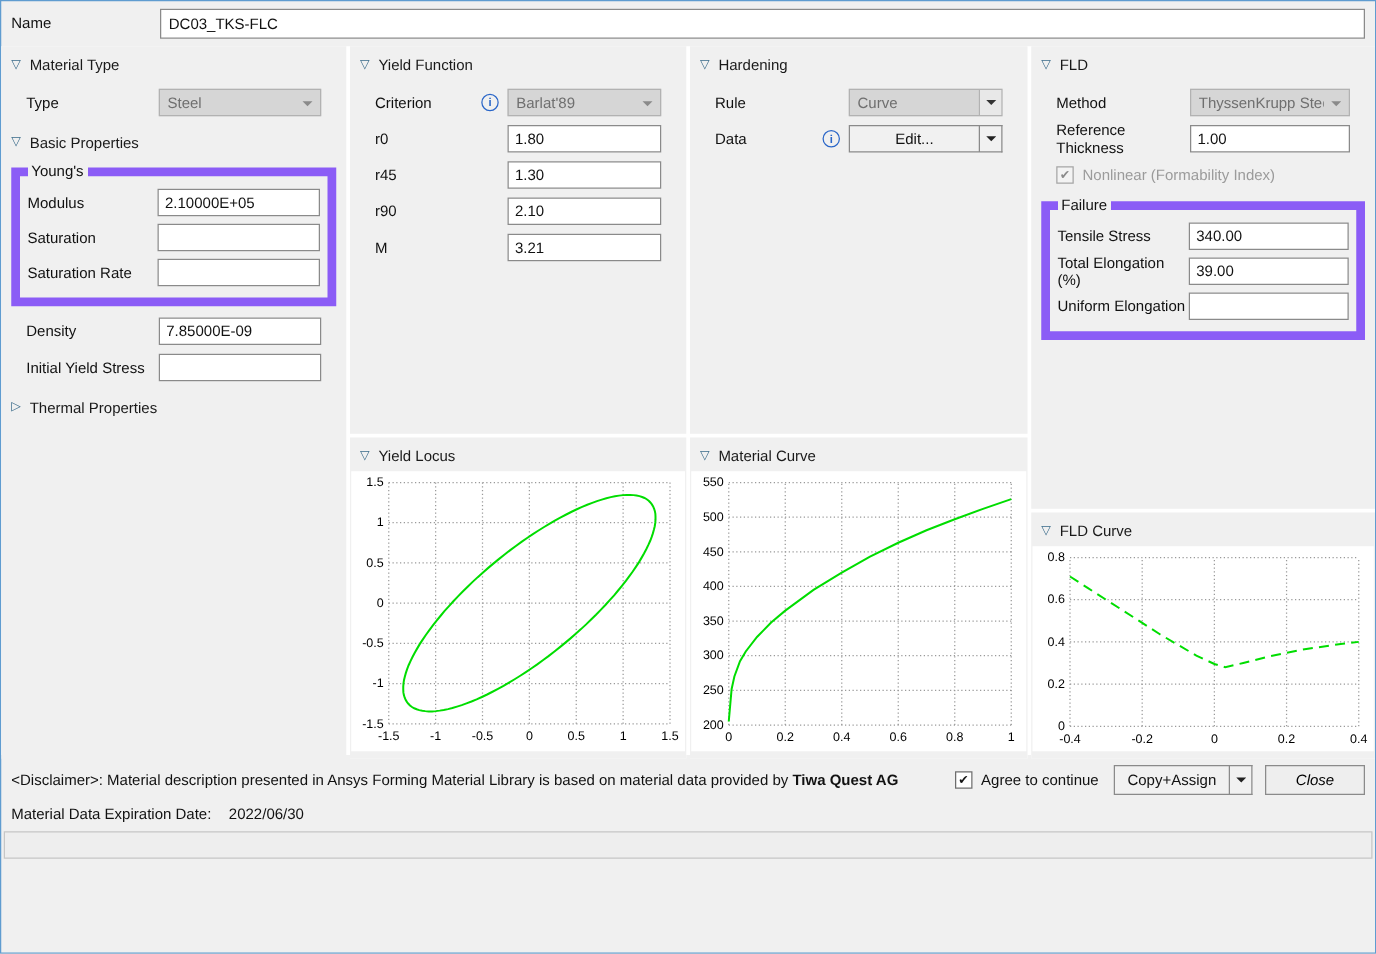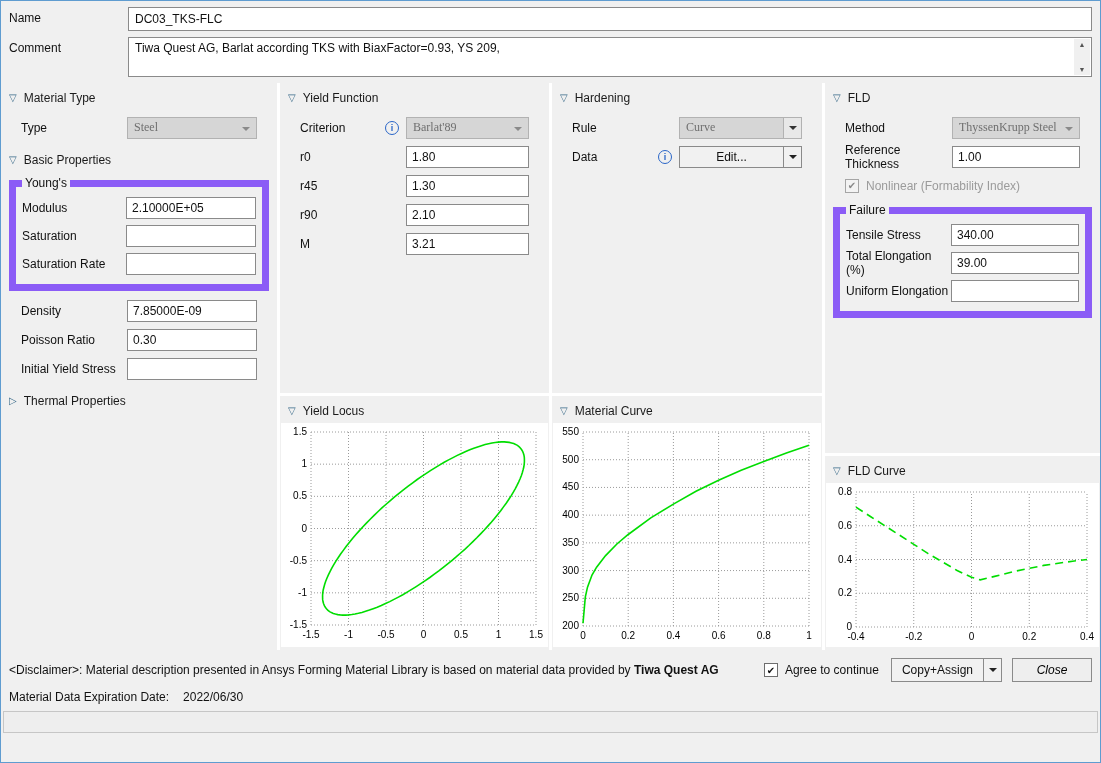--- a/index.html
+++ b/index.html
@@ -43,21 +43,21 @@
   .frow { display:flex; align-items:center; margin:6px 20px; height:23px; }
   .flabel { flex:1; color:#111; }
   .flabel.dim { color:#9b9b9b; }
 
   .input { height:22px; border:1px solid #8a8a8a; background:#fff; padding:0 5px;
            font:12px "Liberation Sans", sans-serif; color:#111; }
   .w130 { width:130px; } .w123 { width:123px; } .w128 { width:128px; }
   .input:disabled, .input.disabled { background:#e9e9e9; border-color:#c0c0c0; }
 
   .combo { height:22px; display:flex; align-items:center; padding:0 20px 0 6px; position:relative;
-           border:1px solid #b2b2b2; background:#d6d6d6; color:#6f6f6f;font-family:Liberation Serif, serif; }
+           border:1px solid #b2b2b2; background:#d6d6d6; color:#6f6f6f; }
   .combo .chev { position:absolute; right:6px; top:9px; width:0; height:0;
                  border-left:4px solid transparent; border-right:4px solid transparent;
                  border-top:4px solid #8a8a8a; }
   .combo.splitarrow { padding-right:2px; }
   .combo .arrowbtn { position:absolute; right:0; top:0; bottom:0; width:18px; background:#e8e8e8;
                      border-left:1px solid #b2b2b2; display:flex; align-items:center; justify-content:center; cursor:pointer; }
   .combo .arrowbtn i { width:0; height:0; border-left:4px solid transparent; border-right:4px solid transparent;
                        border-top:4px solid #333; }
 
   .splitbtn { display:flex; height:22px; }
@@ -102,30 +102,20 @@
 <body>
 
 <div class="window">
 
 
   <div class="header">
     <div class="hrow">
       <div class="hlabel">Name</div>
       <input class="txtinput" value="DC03_TKS-FLC" style="">
     </div>
-    <div class="hrow">
-      <div class="hlabel">Comment</div>
-      <div class="commentbox">
-        <div class="ctext">Tiwa Quest AG, Barlat according TKS with BiaxFactor=0.93, YS 209,</div>
-        <div class="cscroll">
-          <span>▲</span>
-          <span>▼</span>
-        </div>
-      </div>
-    </div>
   </div>
 
   <div class="main">
 
     <div class="col col1full">
       <div class="sechdr">
         <span class="secmark">▽</span>
         <span class="sectitle">Material Type</span>
       </div>
       <div class="frow">
@@ -153,24 +143,20 @@
         </div>
         <div class="frow">
           <span class="flabel">Saturation Rate</span>
           <input class="input w130" value="" style="">
         </div>
       </fieldset>
 
       <div class="frow">
         <span class="flabel">Density</span>
         <input class="input w130" value="7.85000E-09" style="">
-      </div>
-      <div class="frow">
-        <span class="flabel">Poisson Ratio</span>
-        <input class="input w130" value="0.30" style="">
       </div>
       <div class="frow">
         <span class="flabel">Initial Yield Stress</span>
         <input class="input w130" value="" style="">
       </div>
 
       <div class="sechdr">
         <span class="secmark">▷</span>
         <span class="sectitle">Thermal Properties</span>
       </div>

